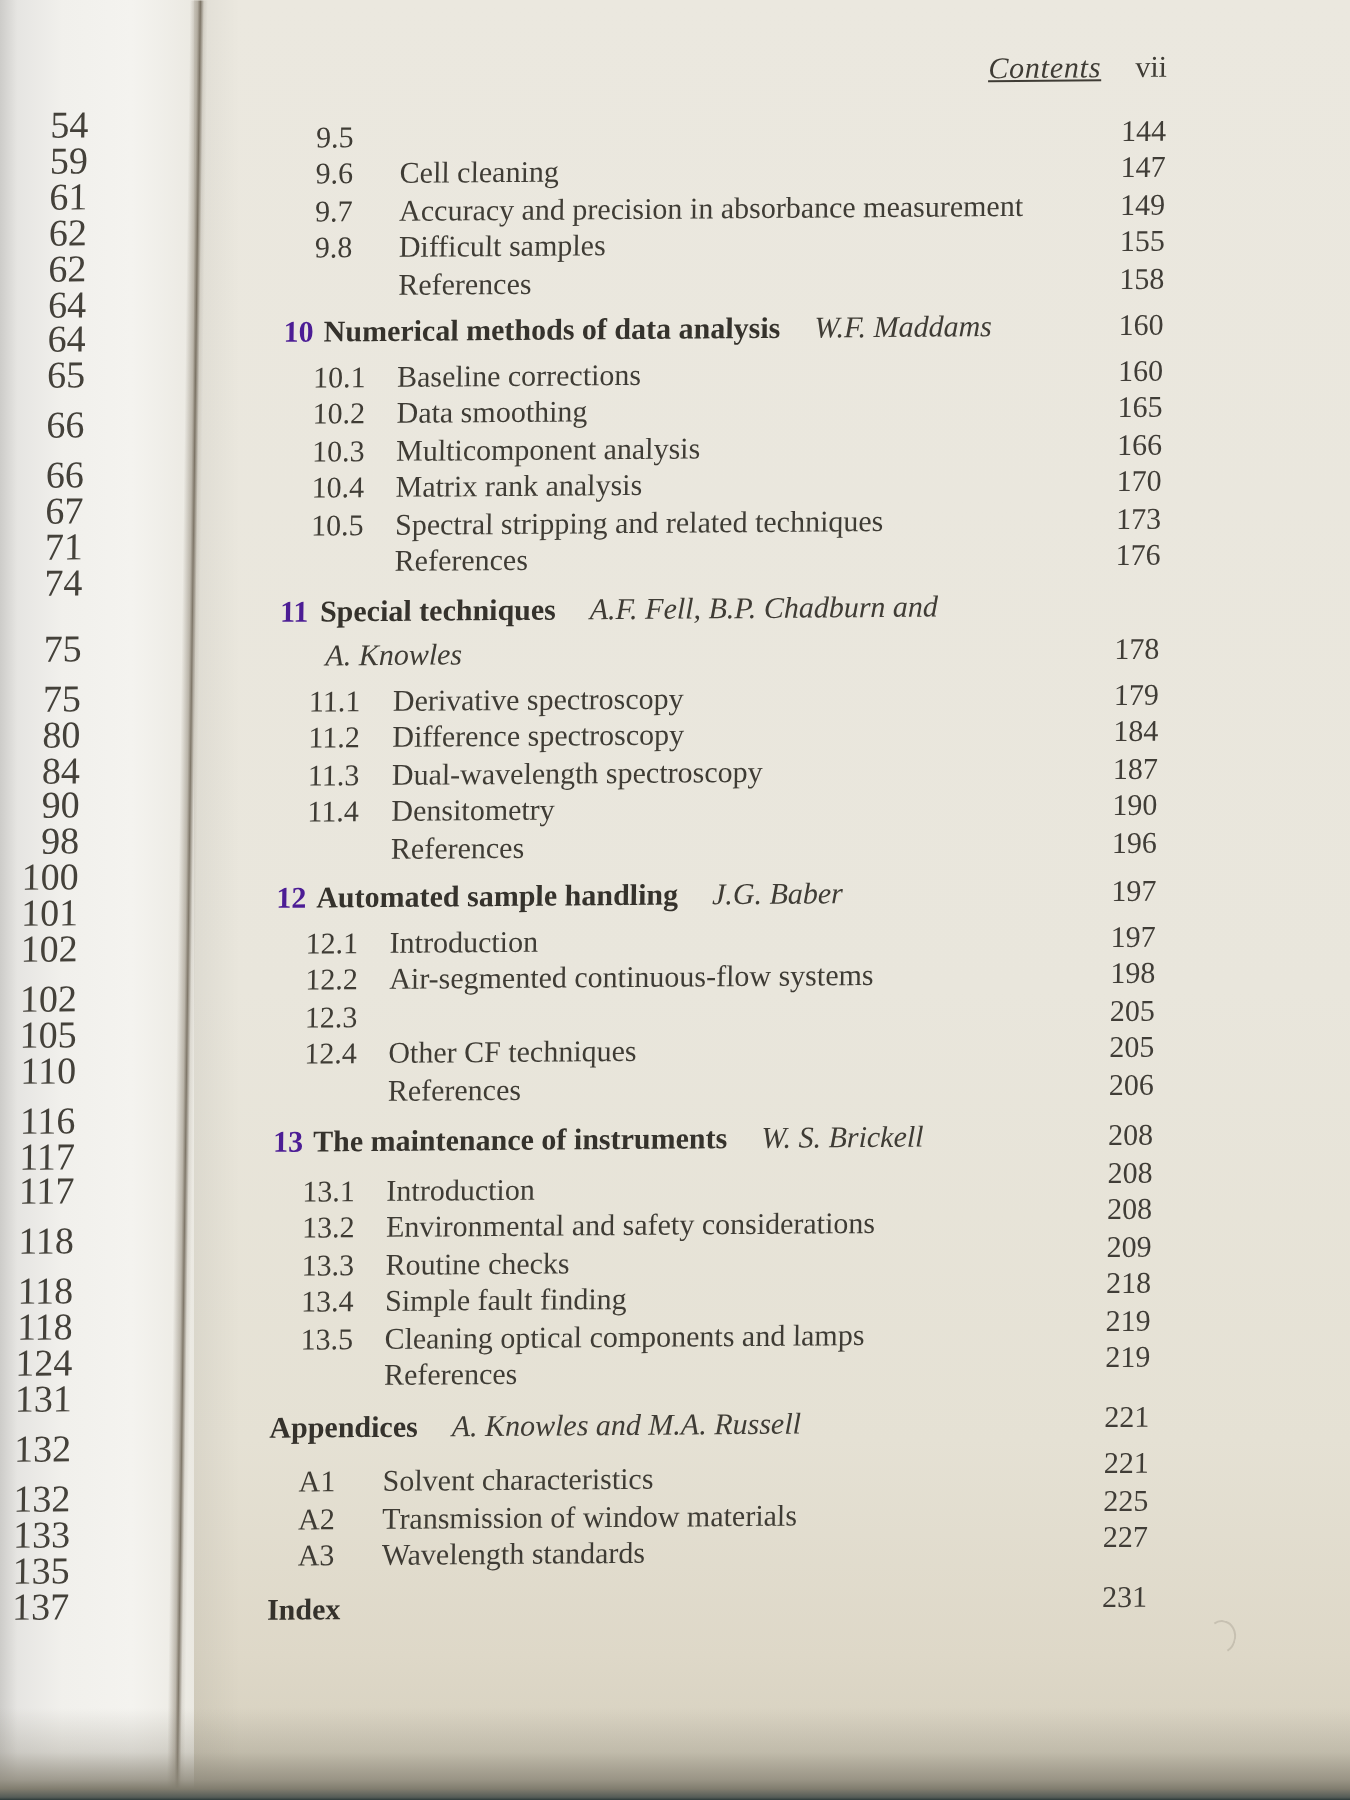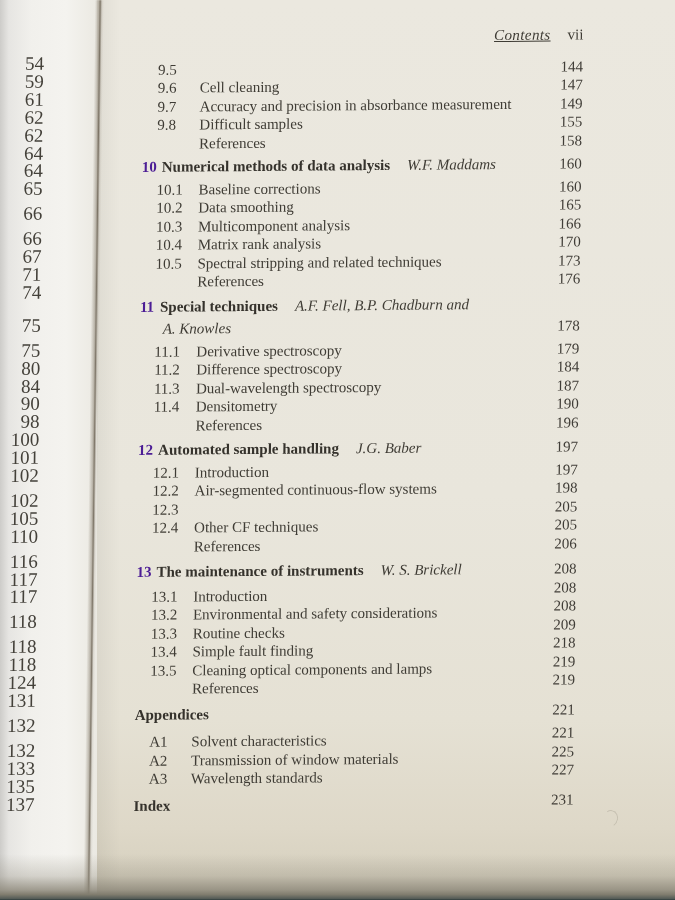--- a/index.html
+++ b/index.html
@@ -360,20 +360,21 @@
             <div class="row">
               <span class="rownum"></span>
               <span class="rowtitle">References</span>
               <span class="spacer"></span>
               <span class="rowpage">219</span>
             </div>
           </section>
           <section class="toc-section">
             <div class="heading">
               <span class="htitle">Appendices</span>
+              <span class="hauthors">A. Knowles and M.A. Russell</span>
               <span class="spacer"></span>
               <span class="hpage">221</span>
             </div>
             <div class="row">
               <span class="rownum">A1</span>
               <span class="rowtitle">Solvent characteristics</span>
               <span class="spacer"></span>
               <span class="rowpage">221</span>
             </div>
             <div class="row">

